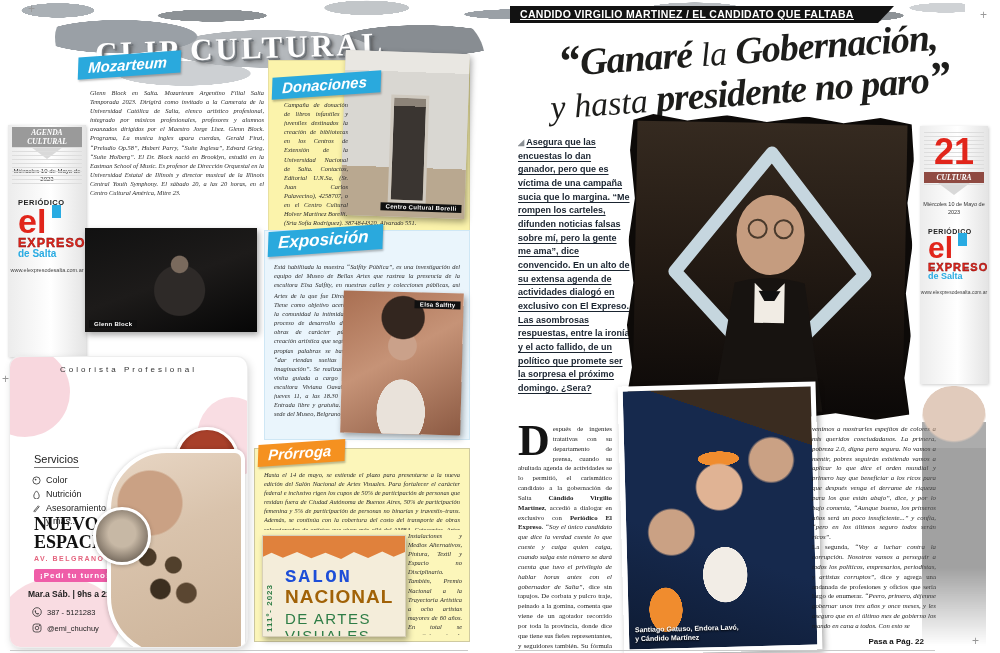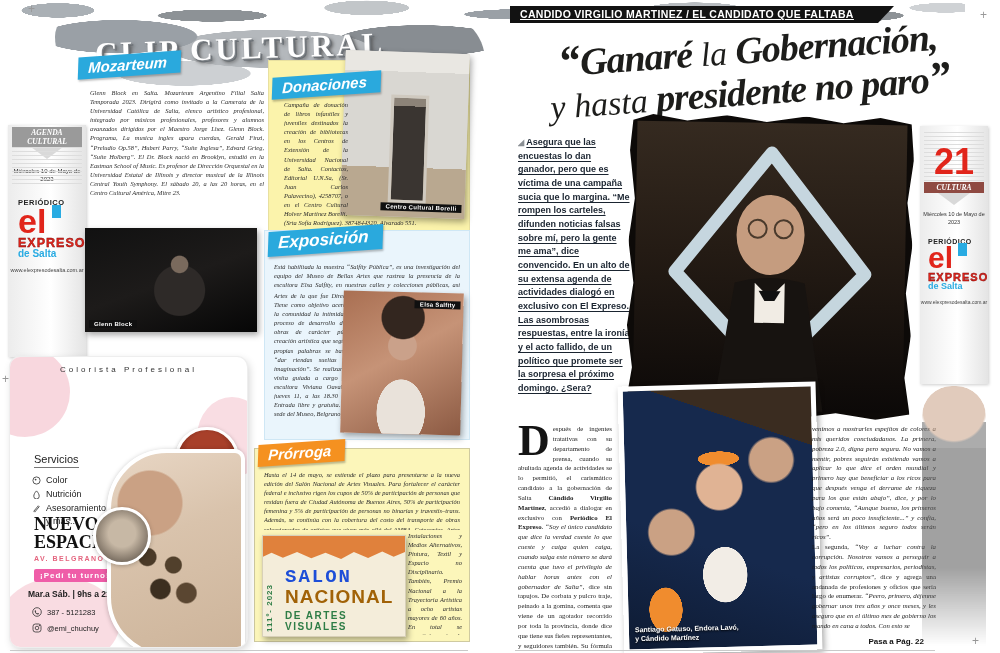--- a/index.html
+++ b/index.html
@@ -114,21 +114,21 @@
   .panel-yellow2{background:#fcf6ba;border:1px solid #cfcaa0;}
 
   
   .salon{background:#f4edda;border:1px solid #d8d0b8;overflow:hidden;}
   .salon .band{position:absolute;left:0;top:0;width:100%;height:26px;background:#e0813c;
     clip-path:polygon(0 0,100% 0,100% 62%,92% 80%,84% 60%,74% 85%,64% 62%,55% 88%,44% 64%,34% 86%,24% 62%,14% 84%,6% 64%,0 80%);}
   .salon .vert{position:absolute;left:2px;bottom:4px;writing-mode:vertical-rl;transform:rotate(180deg);
     color:#2e7d46;font-weight:bold;font-size:8px;letter-spacing:1px;}
   .salon .l1{position:absolute;left:22px;top:30px;color:#1d4ed8;font-weight:bold;font-size:19px;letter-spacing:2px;font-family:Liberation Mono, monospace;}
   .salon .l2{position:absolute;left:22px;top:50px;color:#a16207;font-weight:bold;font-size:19px;letter-spacing:1px;}
-  .salon .l3{position:absolute;left:22px;top:74px;color:#2e7d46;font-weight:bold;font-size:10px;letter-spacing:1.5px;}
+  .salon .l3{position:absolute;left:22px;top:74px;color:#2e7d46;font-weight:normal;font-size:15px;letter-spacing:1.5px;}
 
   
   .kicker{left:510px;top:6px;width:374px;height:17px;background:#121212;color:#fff;
     font-weight:bold;font-size:10.5px;letter-spacing:.3px;line-height:17px;padding-left:10px;
     clip-path:polygon(0 0,100% 0,calc(100% - 16px) 100%,0 100%);text-decoration:underline;}
   .kicker span{text-decoration:underline;}
   .headline{left:504px;top:28px;width:490px;text-align:center;transform:rotate(-4deg);
     font-family:"Liberation Serif",serif;font-style:italic;color:#1d1d1b;line-height:.95;}
   .headline .b{font-weight:bold;font-size:38px;letter-spacing:-1px;}
   .headline .r{font-weight:normal;font-size:34px;}
@@ -345,21 +345,21 @@
 <div class="abs bodycol" style="left:812px;top:424px;width:124px;height:226px;">
   <span class="it">venimos a mostrarles espejitos de colores a mis queridos conciudadanos. La primera, pobreza 2.0, digna pero segura. No vamos a mentir, pobres seguirán existiendo vamos a aplicar lo que dice el orden mundial y primero hay que beneficiar a los ricos para que después venga el derrame de riqueza para los que están abajo”, dice, y por lo bajo comenta, “Aunque bueno, los primeros años será un poco insuficiente...” y confía, “pero en los últimos seguro todos serán ricos”.</span>
   <div>
     <span>La segunda, </span><span class="it">“Voy a luchar contra la corrupción. Nosotros vamos a perseguir a todos los políticos, empresarios, periodistas, y artistas corruptos”</span><span>, dice y agrega una andanada de profesiones y oficios que sería largo de enumerar. </span><span class="it">“Peero, primero, déjenme gobernar unos tres años y once meses, y les aseguro que en el último mes de gobierno los mando en cana a todos. Con esto se</span>
   </div>
   <span class="continued">Pasa a Pág. 22</span>
 </div>
 
 <div class="abs rail" style="left:920px;top:126px;width:68px;height:258px;">
   <div class="lines"></div>
-  <span class="pgnum" style="margin-top:18px;font-size:36px;">21</span>
+  <span class="pgnum" style="margin-top:8px;font-size:36px;">21</span>
   <span class="secband band-maroon" style="width:60px;">CULTURA</span>
   <div class="tri-down"></div>
   <span class="raildate" style="margin-top:6px;font-size:5.5px;">Miércoles 10 de Mayo de 2023</span>
   <div style="margin:12px 0 0 8px;">
     <span class="periodico" style="font-size:7px;">PERIÓDICO</span>
     <div class="ellogo" style="font-size:30px;">
       <span>el</span><span class="bluesq" style="left:30px;"></span>
     </div>
     <span class="expreso" style="font-size:11px;">EXPRESO</span>
     <span class="desalta" style="font-size:9px;">de Salta</span>

